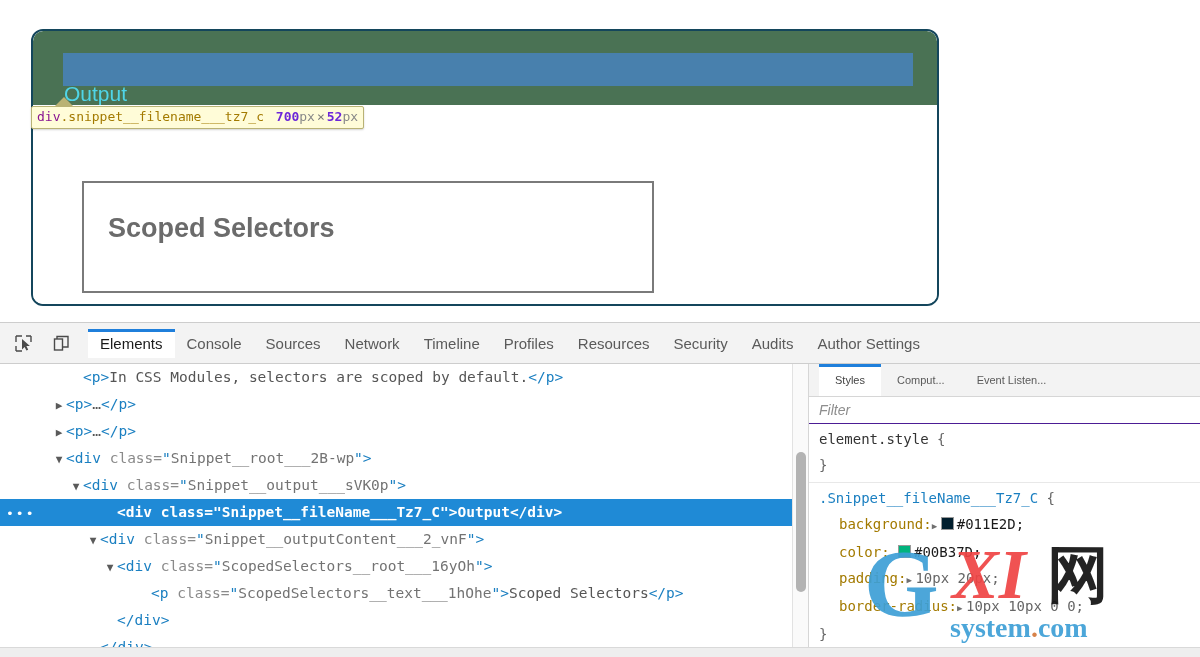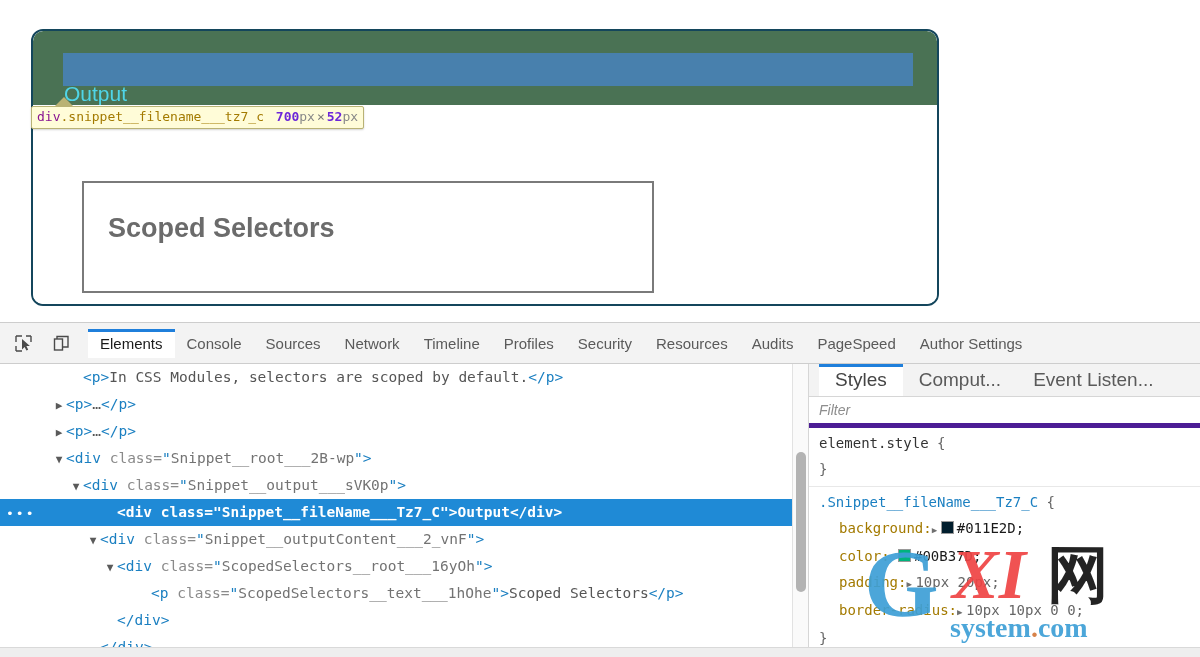--- a/index.html
+++ b/index.html
@@ -296,21 +296,21 @@
     background: #f3f3f3;
     border-bottom: 1px solid #d6d6d6;
     padding-left: 10px;
     box-sizing: border-box;
   }
   .styles-tab {
     display: flex;
     align-items: center;
     justify-content: center;
     padding: 0 16px;
-    font-size: 19px;
+    font-size: 11px;
     color: #5a5a5a;
     position: relative;
     cursor: pointer;
     white-space: nowrap;
   }
   .styles-tab.active {
     background: #ffffff;
     color: #444444;
   }
   .styles-tab.active::before {
@@ -322,21 +322,21 @@
   }
 
   .styles-filter {
     height: 26px;
     display: flex;
     align-items: center;
     padding-left: 10px;
     font-size: 14px;
     font-style: italic;
     color: #8e8e8e;
-    border-bottom: 5px solid #4c1d95;
+    border-bottom: 1px solid #4c1d95;
     font-family: "Liberation Sans", sans-serif;
   }
 
   .css-block {
     font-family: "DejaVu Sans Mono", monospace;
     font-size: 14px;
     line-height: 26px;
     padding: 2px 0 4px 10px;
     color: #444444;
     border-bottom: 1px solid #e8e8e8;
@@ -484,30 +484,27 @@
       <div class="dt-tab">
           <span>Network</span>
         </div>
       <div class="dt-tab">
           <span>Timeline</span>
         </div>
       <div class="dt-tab">
           <span>Profiles</span>
         </div>
       <div class="dt-tab">
+          <span>Resources</span>
+        </div>
+      <div class="dt-tab">
           <span>Security</span>
         </div>
       <div class="dt-tab">
-          <span>Resources</span>
-        </div>
-      <div class="dt-tab">
           <span>Audits</span>
-        </div>
-      <div class="dt-tab">
-          <span>PageSpeed</span>
         </div>
       <div class="dt-tab">
           <span>Author Settings</span>
         </div>
     </div>
   </div>
 
   <div class="dt-body">
 
     <div class="dom-pane" id="dom-pane">

